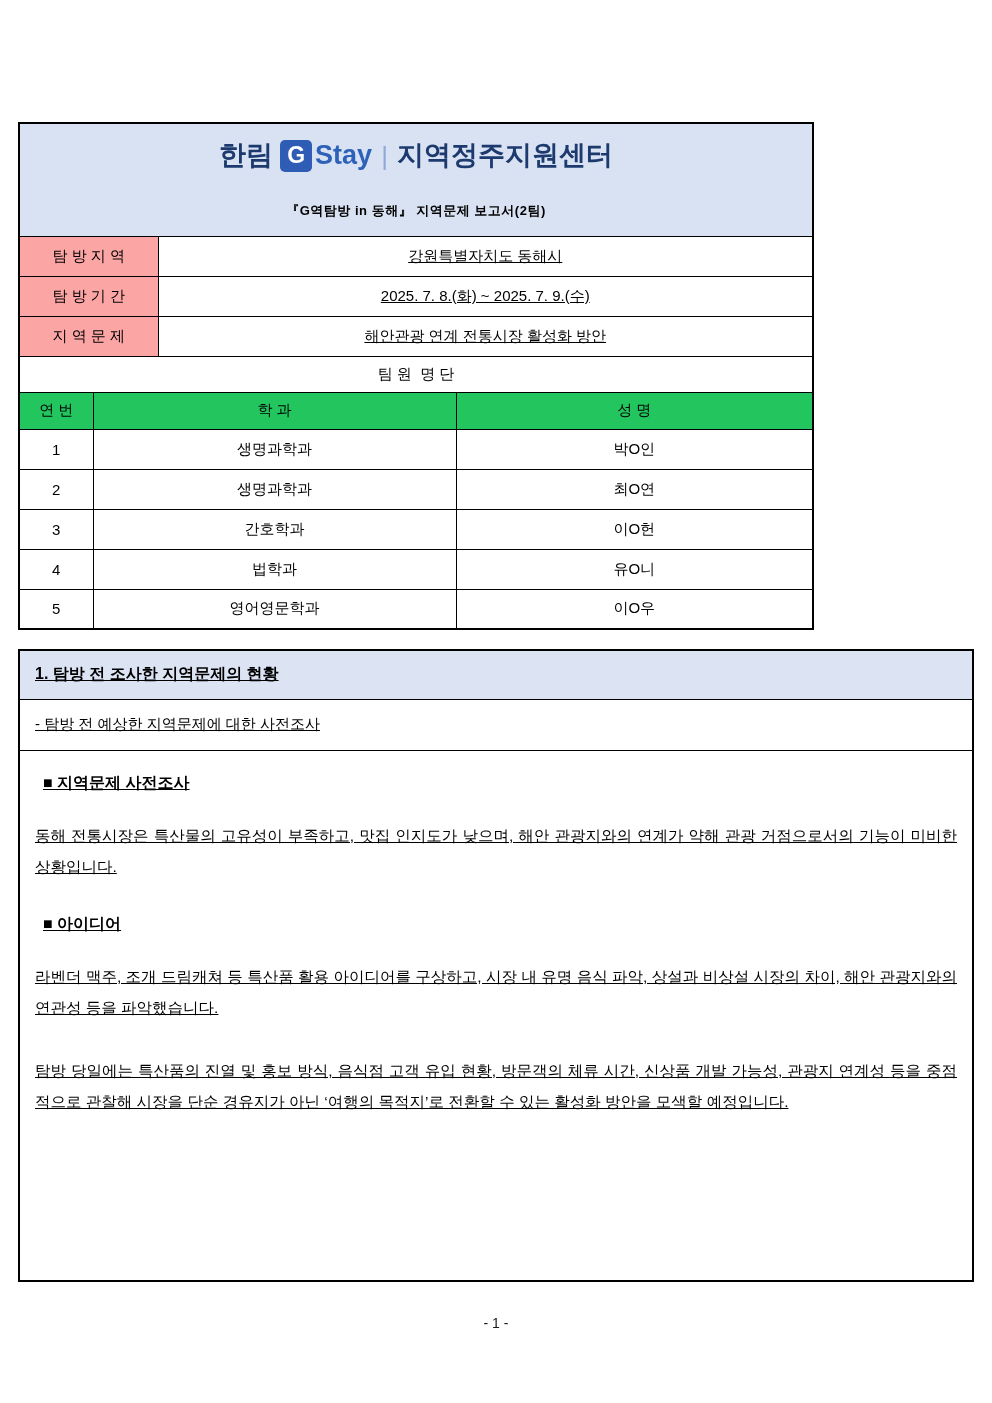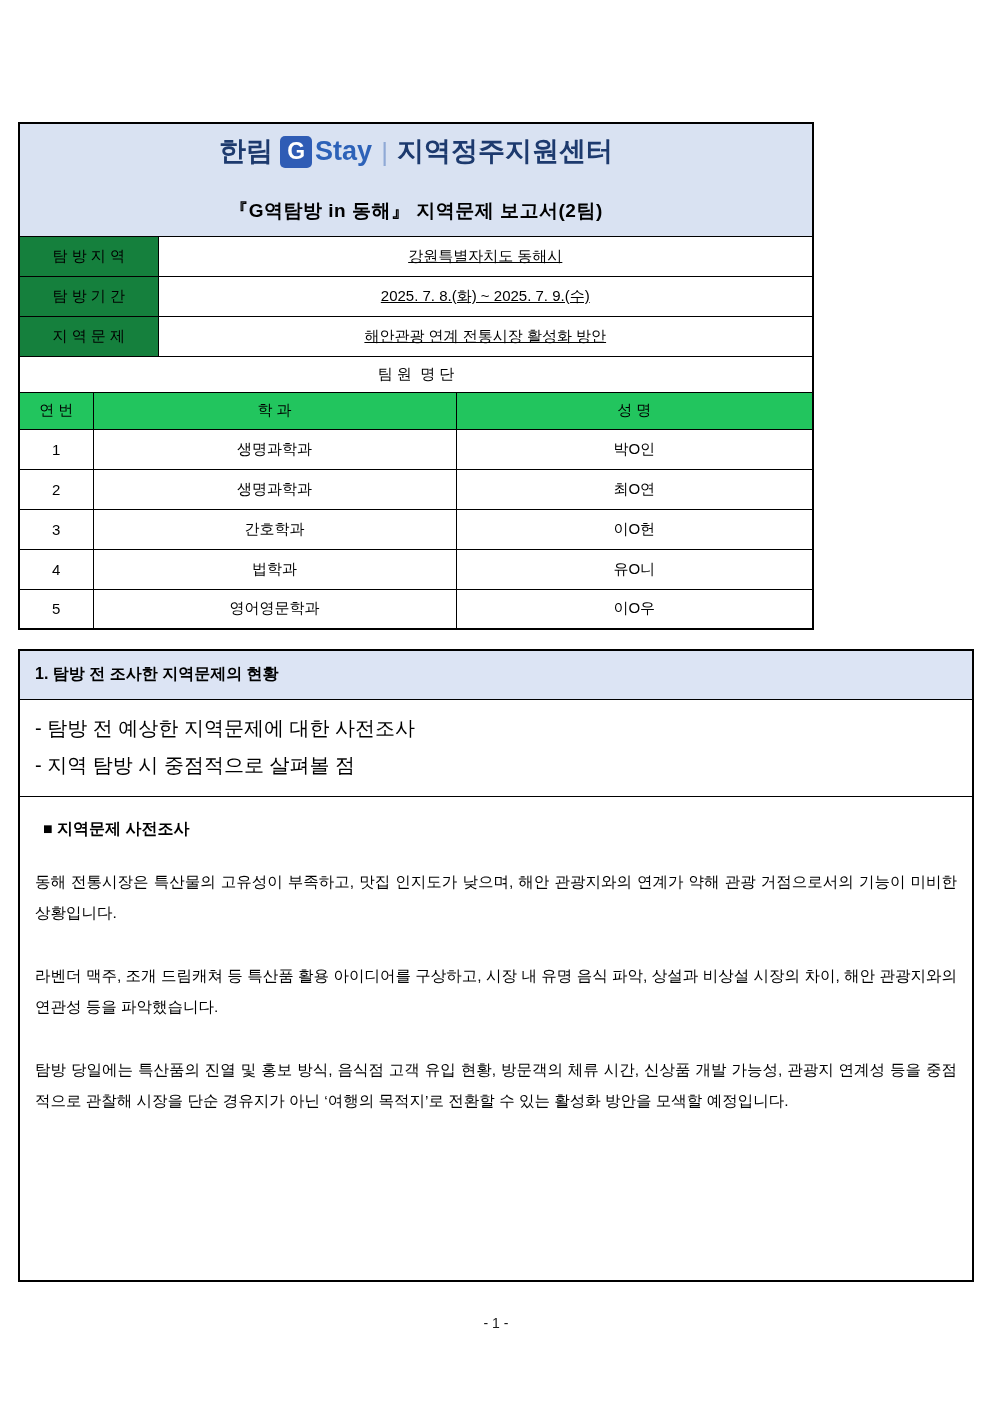--- a/index.html
+++ b/index.html
@@ -56,53 +56,54 @@
     border-radius: 5px;
     background: #2f5cb5;
     color: #ffffff;
     font-size: 23px;
     font-weight: bold;
   }
   .logo-stay { color: #2d62b8; margin-left: -4px; }
   .logo-sep { color: #8fa9d6; font-weight: 400; font-size: 26px; margin: 0 2px; }
   .doc-title {
     margin-top: 30px;
-    font-size: 19px;
+    font-size: 13px;
     font-weight: bold;
     letter-spacing: 0.5px;
     color: #000;
   }
 
   tr.info-row td { height: 40px; }
-  td.label-cell { background: #15803d; }
+  td.label-cell { background: #fca5a5; }
   td.value-cell { background: #ffffff; text-decoration: underline; }
 
   td.team-title { height: 36px; background: #ffffff; white-space: pre; }
   tr.team-hdr td { height: 37px; background: #22c55e; }
   tr.team-row td { height: 40px; background: #ffffff; }
 
   
   .box2 {
     margin-top: 19px;
     border: 2px solid #000;
     height: 633px;
     display: flex;
     flex-direction: column;
+    text-decoration: underline;
   }
   .sec-hdr {
     background: #dce4f4;
     border-bottom: 1px solid #000;
     padding: 13px 15px 14px;
     font-size: 16px;
     font-weight: bold;
   }
   .sec-bullets {
     border-bottom: 1px solid #000;
     padding: 10px 15px 12px;
-    font-size: 20px;
+    font-size: 15px;
     line-height: 1.85;
   }
   .sec-content {
     flex: 1;
     padding: 22px 15px 0;
   }
   .blk-h {
     font-size: 16px;
     font-weight: bold;
     margin: 0 8px 26px;
@@ -198,25 +199,25 @@
           <td colspan="2">영어영문학과</td>
           <td>이O우</td>
         </tr>
       </tbody>
     </table>
 
     <div class="box2">
       <div class="sec-hdr">1. 탐방 전 조사한 지역문제의 현황</div>
       <div class="sec-bullets">
         <div>- 탐방 전 예상한 지역문제에 대한 사전조사</div>
-        <div>- 지역 탐방 시 중점적으로 살펴볼 점</div>
       </div>
       <div class="sec-content">
         <div class="blk-h">■  지역문제 사전조사</div>
         <p class="blk-p">동해 전통시장은 특산물의 고유성이 부족하고, 맛집 인지도가 낮으며, 해안 관광지와의 연계가 약해 관광 거점으로서의 기능이 미비한 상황입니다.</p>
+        <div class="blk-h">■  아이디어</div>
         <p class="blk-p">라벤더 맥주, 조개 드림캐쳐 등 특산품 활용 아이디어를 구상하고, 시장 내 유명 음식 파악, 상설과 비상설 시장의 차이, 해안 관광지와의 연관성 등을 파악했습니다.</p>
         <p class="blk-p">탐방 당일에는 특산품의 진열 및 홍보 방식, 음식점 고객 유입 현황, 방문객의 체류 시간, 신상품 개발 가능성, 관광지 연계성 등을 중점적으로 관찰해 시장을 단순 경유지가 아닌 ‘여행의 목적지’로 전환할 수 있는 활성화 방안을 모색할 예정입니다.</p>
       </div>
     </div>
 
     <div class="footer">- 1 -</div>
 
   </div>
 </div>
 

